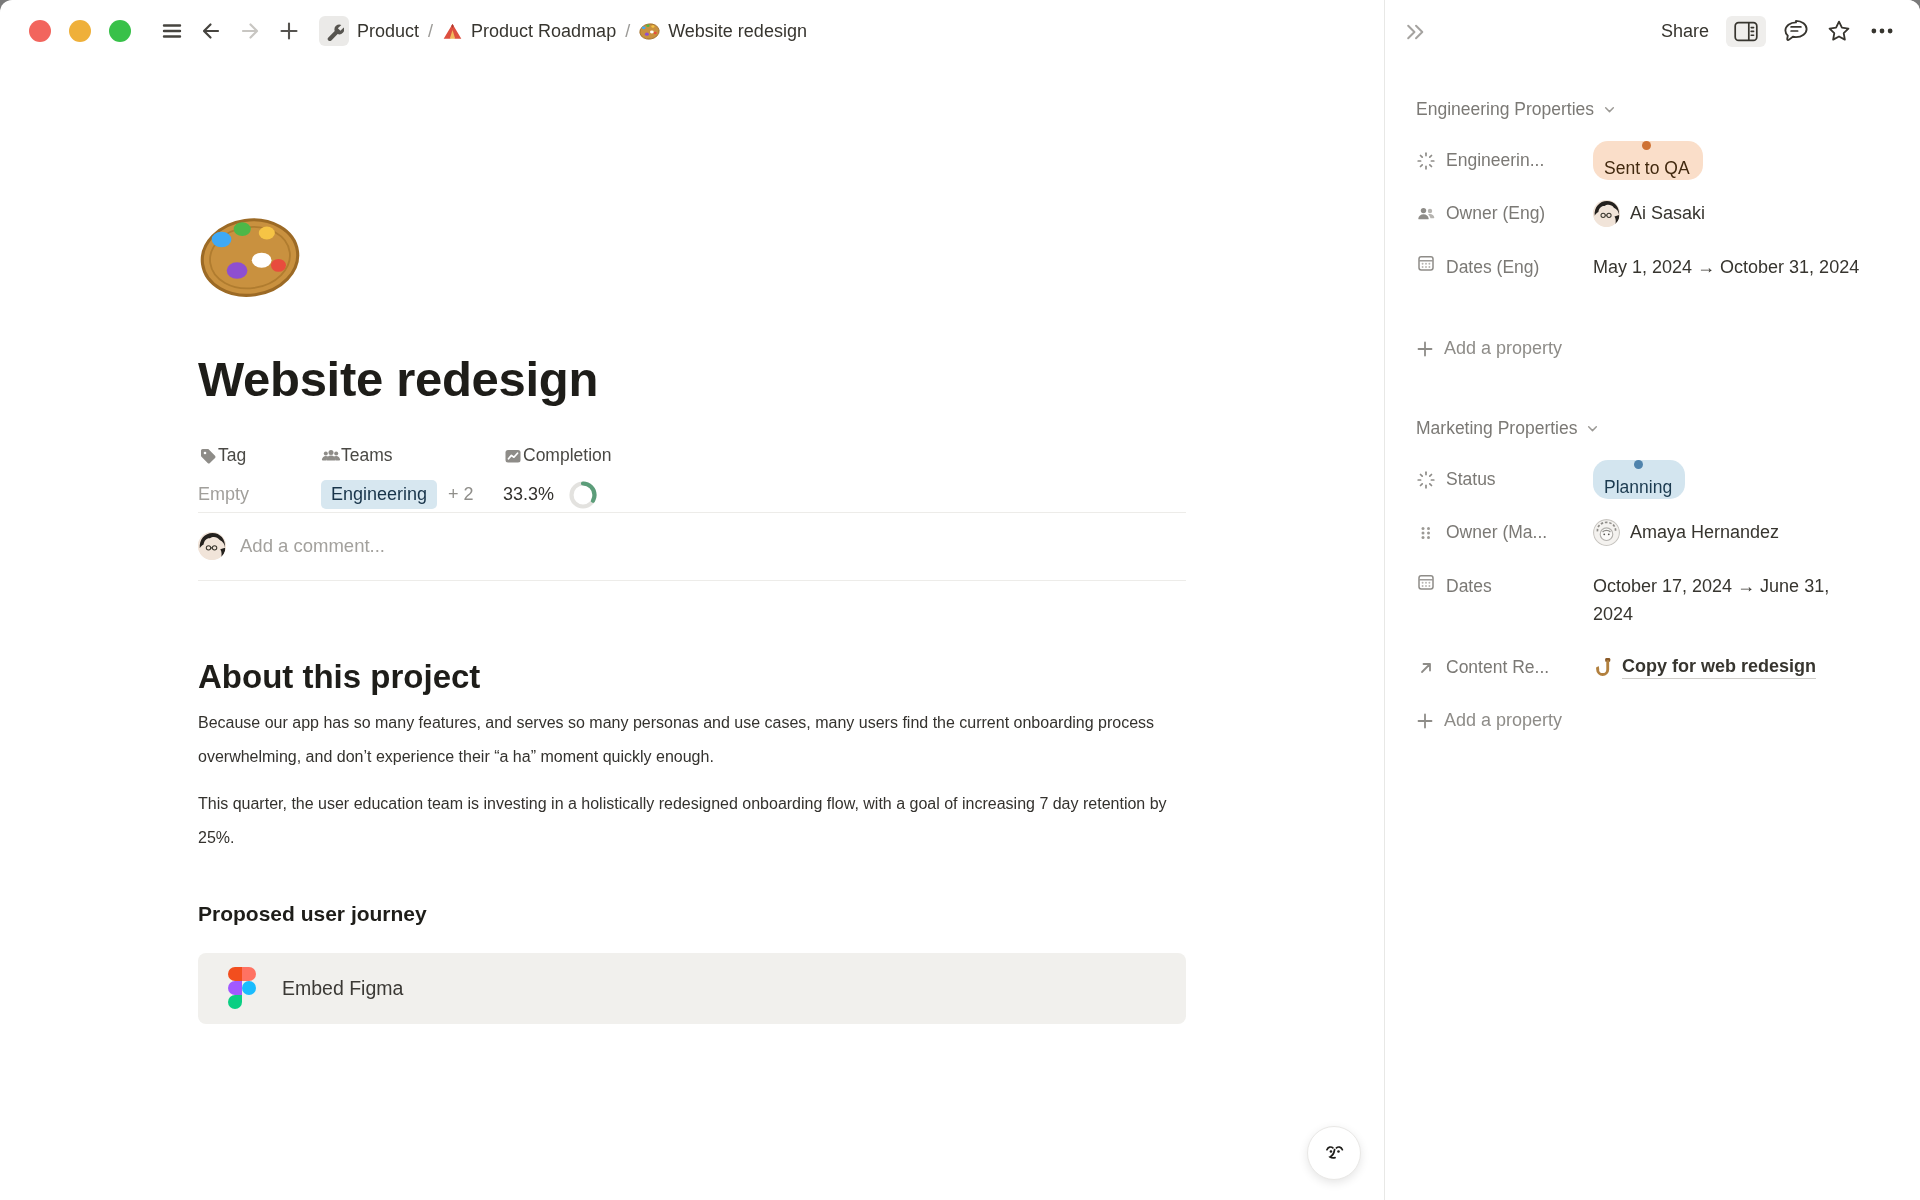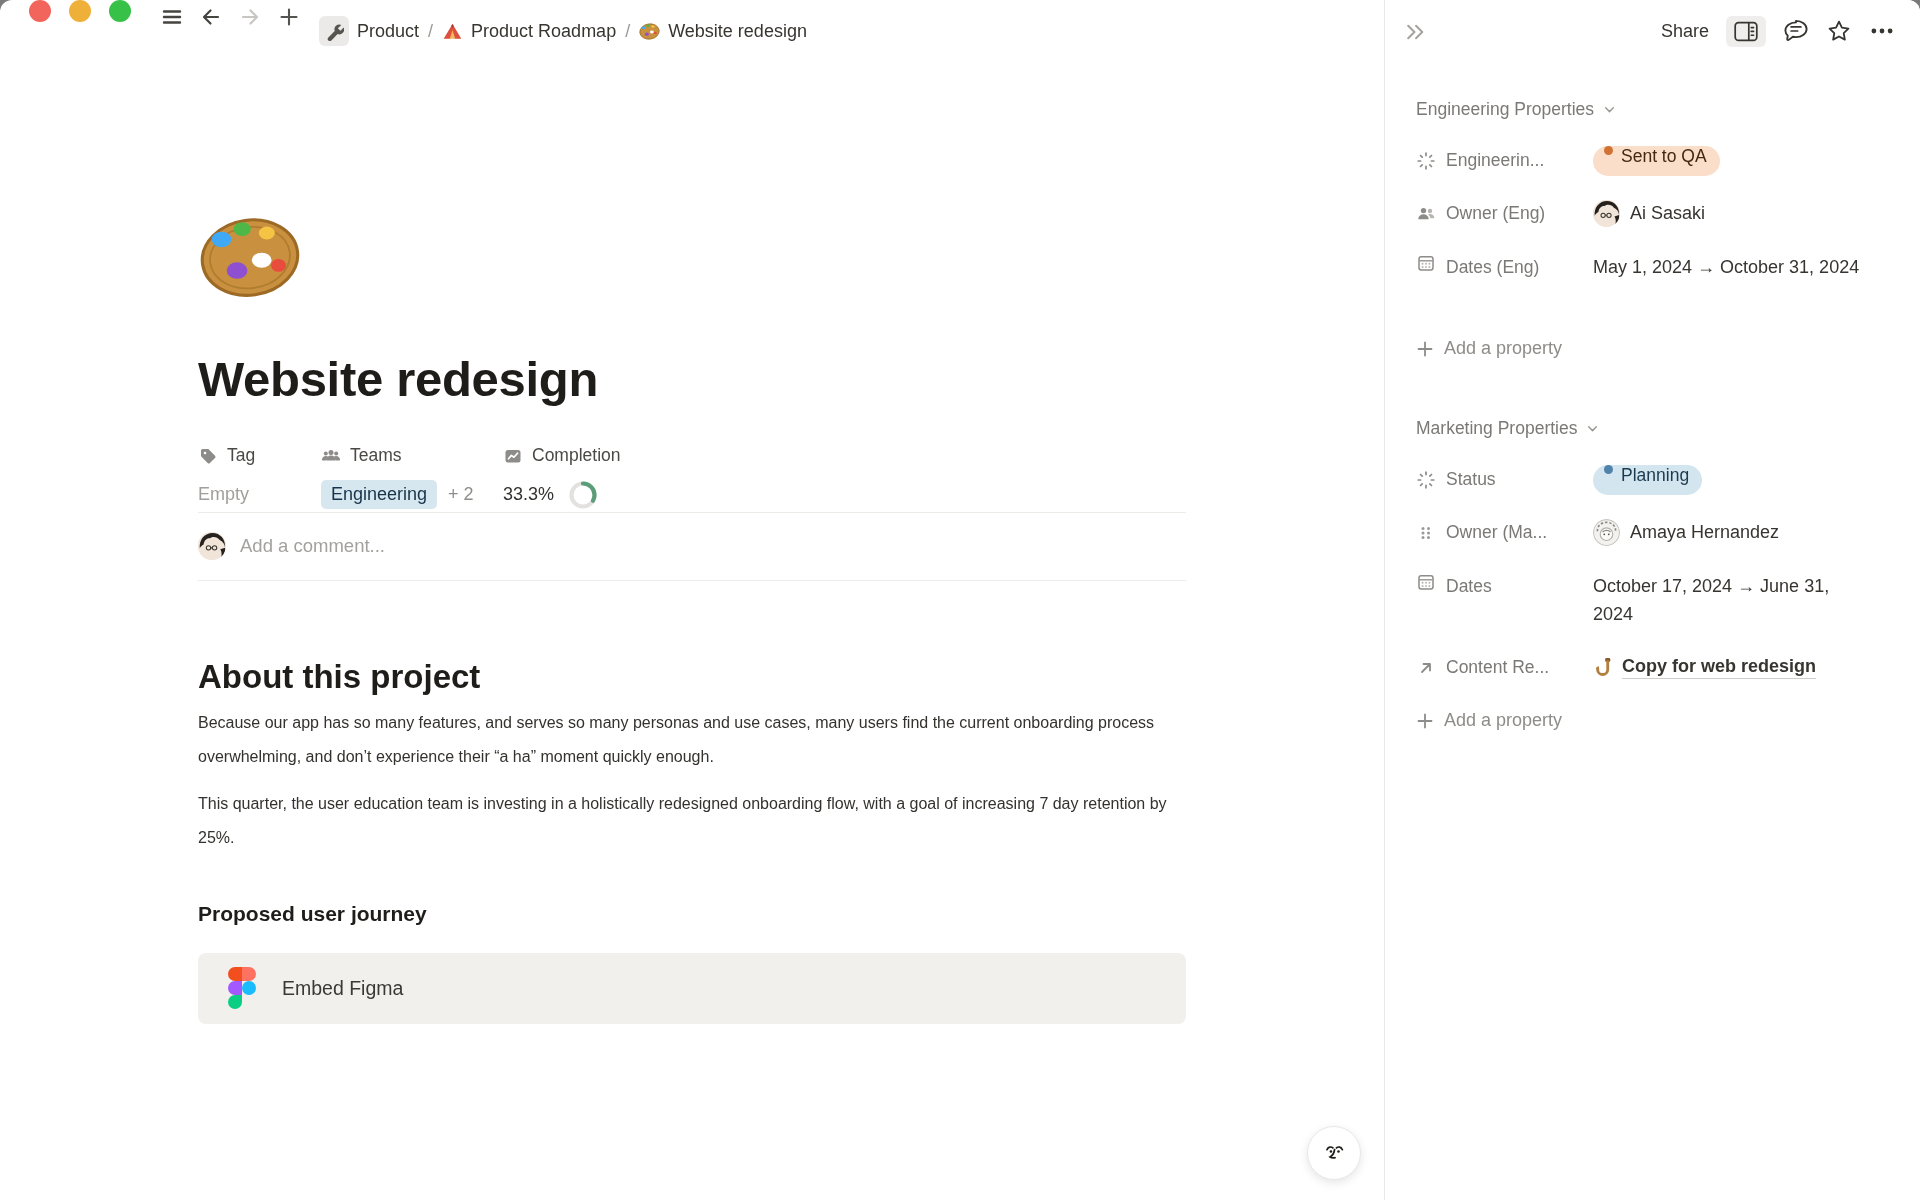--- a/index.html
+++ b/index.html
@@ -10,39 +10,39 @@
     font-family:"Liberation Sans", sans-serif;
     border-radius:12px 12px 0 0;
   }
   svg { display:block; }
 
   
   .main { position:absolute; top:0; left:0; width:1384px; height:1200px; }
   .sidebar { position:absolute; top:0; right:0; width:536px; height:1200px; border-left:1px solid #E8E8E6; background:#fff; }
 
   
-  .topbar { height:62px; display:flex; padding-left:29px; }
+  .topbar { height:62px; display:flex; align-items:center; padding-left:29px; }
   .lights { display:flex; gap:18px; margin-right:24px; }
   .light { width:22px; height:22px; border-radius:50%; }
   .light.red { background:#F2655D; } .light.yellow { background:#EFB03A; } .light.green { background:#38C149; }
   .nav-btn { width:34px; height:34px; display:grid; place-items:center; border-radius:6px; margin-right:5px; }
   .crumbs { display:flex; align-items:center; margin-left:8px; font-size:18px; color:#37352F; gap:9px; white-space:nowrap; }
   .crumb { display:flex; align-items:center; gap:8px; }
   .crumb-iconbtn { width:30px; height:30px; background:#EBEAE8; border-radius:6px; display:grid; place-items:center; }
   .sep { color:#9B9A97; }
 
   
   .content { width:988px; margin:0 auto; }
   .page-icon { margin-top:149px; width:104px; height:88px; cursor:pointer; }
   h1.title { margin:52px 0 0; font-size:49px; line-height:1.18; font-weight:700; color:#1E1D19; letter-spacing:-0.3px; }
 
   .props { display:flex; margin-top:34px; }
   .prop-col { display:flex; flex-direction:column; gap:9px; }
   .prop-col.c1 { width:123px; } .prop-col.c2 { width:182px; }
-  .prop-label { display:flex; align-items:center; gap:9px; font-size:17.5px; color:#4A4945; height:26px; }
+  .prop-label { display:flex; align-items:center; font-size:17.5px; color:#4A4945; height:26px; }
   .prop-value { display:flex; align-items:center; font-size:18px; min-height:34px; }
   .empty { color:#A19F9B; }
   .tagpill { background:#D7E7F0; color:#18344A; border-radius:5px; padding:4px 10px; font-size:18px; }
   .plus2 { color:#8F8E8A; margin-left:11px; }
   .pct { font-weight:400; margin-right:14px; color:#34322E; }
 
   hr.div { border:none; border-top:1px solid #EDECE9; margin:0; }
   .div1 { margin-top:31px; }
   .comment-row { display:flex; align-items:center; gap:14px; height:67px; }
   .avatar { width:28px; height:28px; border-radius:50%; overflow:hidden; flex:none; background:#F0E3D8; }
@@ -67,21 +67,21 @@
   .toggle-btn { width:40px; height:31px; background:#EFEEEC; border-radius:6px; display:grid; place-items:center; }
   .icon-btn { display:grid; place-items:center; cursor:pointer; }
 
   .sb-content { padding:36px 24px 0 31px; }
   .sb-heading { display:flex; align-items:center; gap:7px; color:#7B7975; font-size:17.5px; height:22px; margin-bottom:14px; cursor:pointer; }
   .sb-heading.mkt { margin-top:42px; }
   .sb-row { display:grid; grid-template-columns:20px 137px 1fr; column-gap:10px; align-items:center; min-height:53px; }
   .sb-row.tall { align-items:flex-start; padding-top:13px; min-height:82px; }
   .sb-label { color:#7B7975; font-size:17.5px; white-space:nowrap; overflow:hidden; }
   .sb-value { font-size:18px; color:#37352F; display:flex; align-items:center; }
-  .status-pill { display:inline-flex; align-items:flex-start; gap:8px; height:30px; padding:0 13px 0 11px; border-radius:15px; font-size:17.5px; }
+  .status-pill { display:inline-flex; align-items:center; gap:8px; height:39px; padding:0 13px 0 11px; border-radius:15px; font-size:17.5px;flex-direction:column; }
   .pill-orange { background:#FADEC9; color:#42290F; }
   .pill-blue { background:#D3E5EF; color:#1B3A4F; }
   .dot { width:9px; height:9px; border-radius:50%; flex:none; }
   .dot-orange { background:#CF7234; } .dot-blue { background:#4F83AC; }
   .person { display:flex; align-items:center; gap:10px; }
   .person .avatar { width:27px; height:27px; }
   .dates-text { display:block; line-height:28px; max-width:278px; }
   .linkrow { display:flex; align-items:center; gap:9px; cursor:pointer; }
   .linktext { font-weight:700; color:#37352F; border-bottom:1.5px solid #CFCDC9; padding-bottom:1px; }
   .addprop { display:flex; align-items:center; gap:10px; color:#8E8C88; font-size:18px; min-height:53px; cursor:pointer; }

